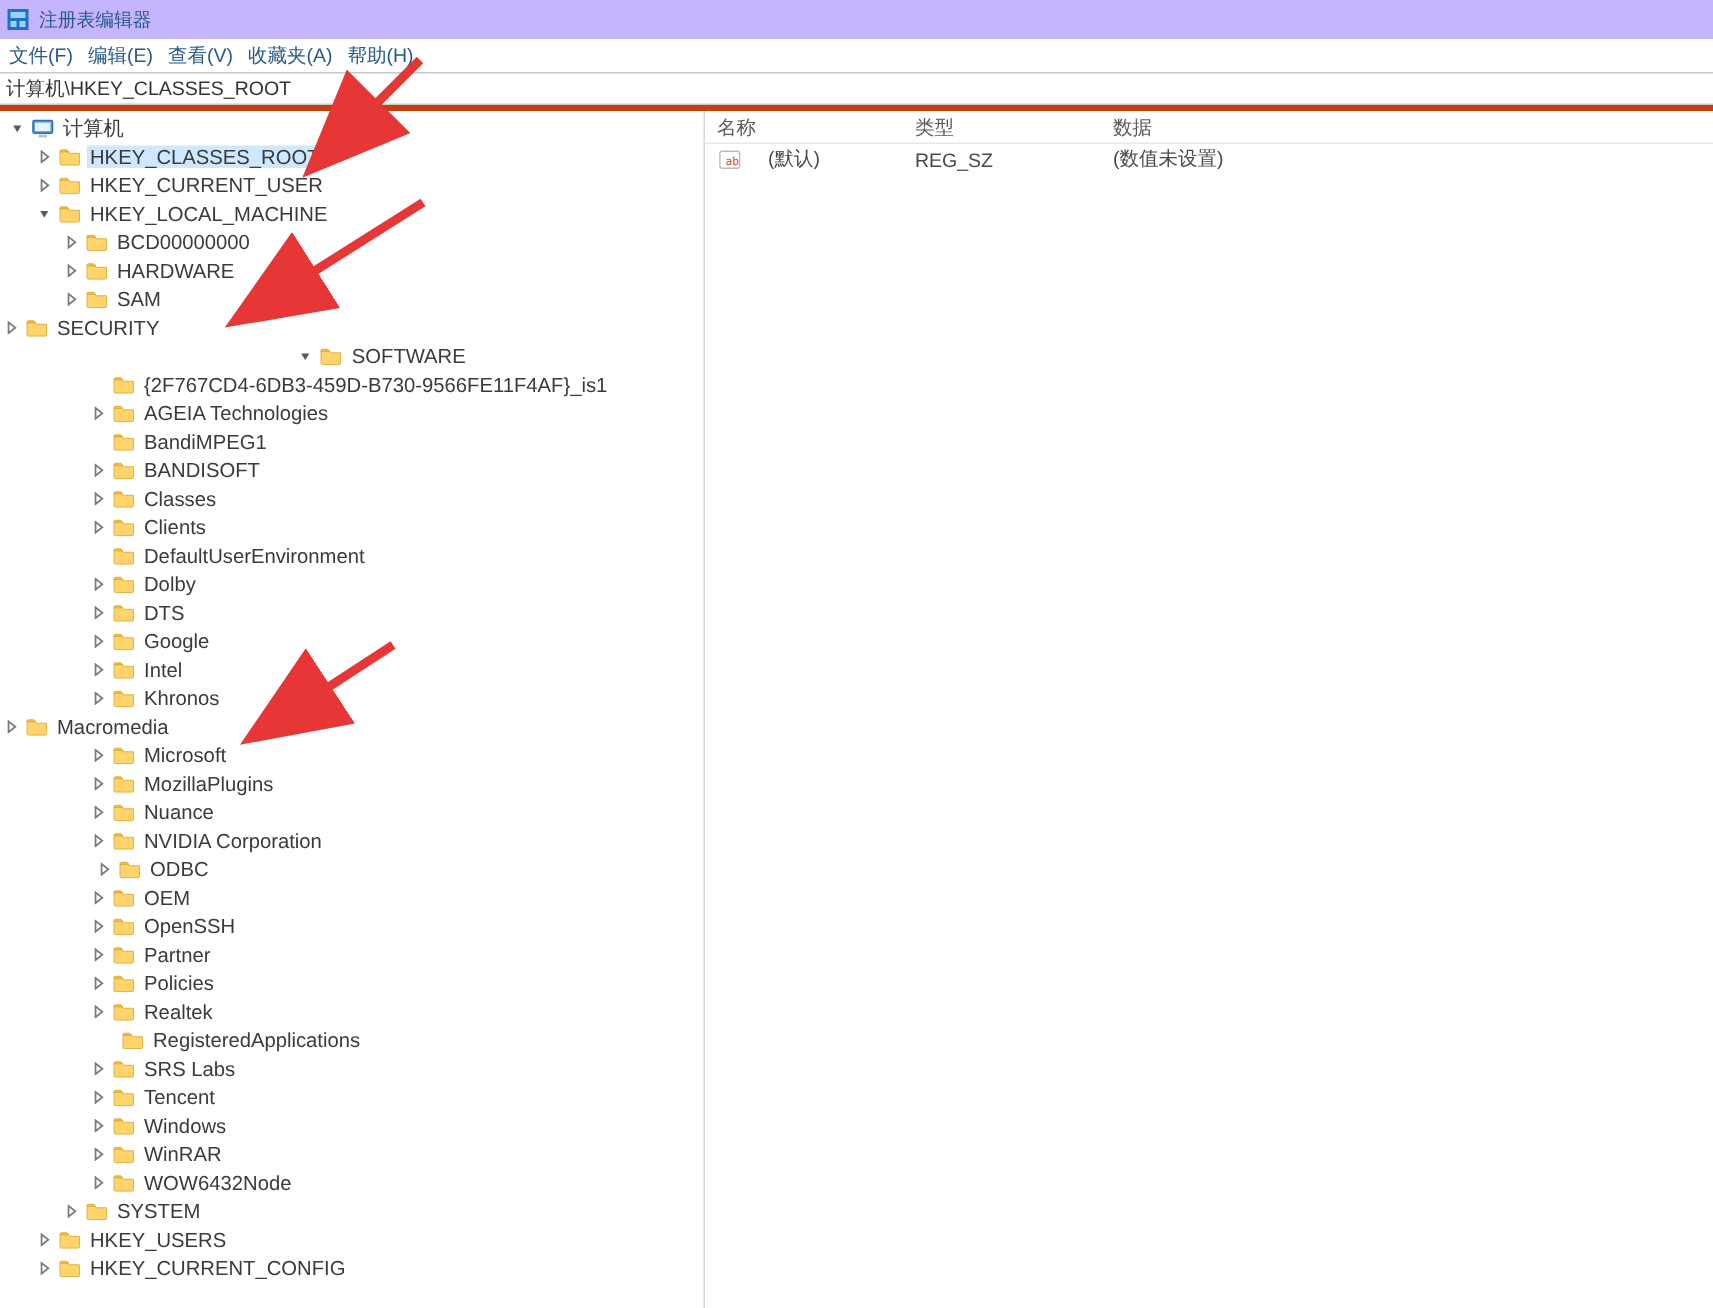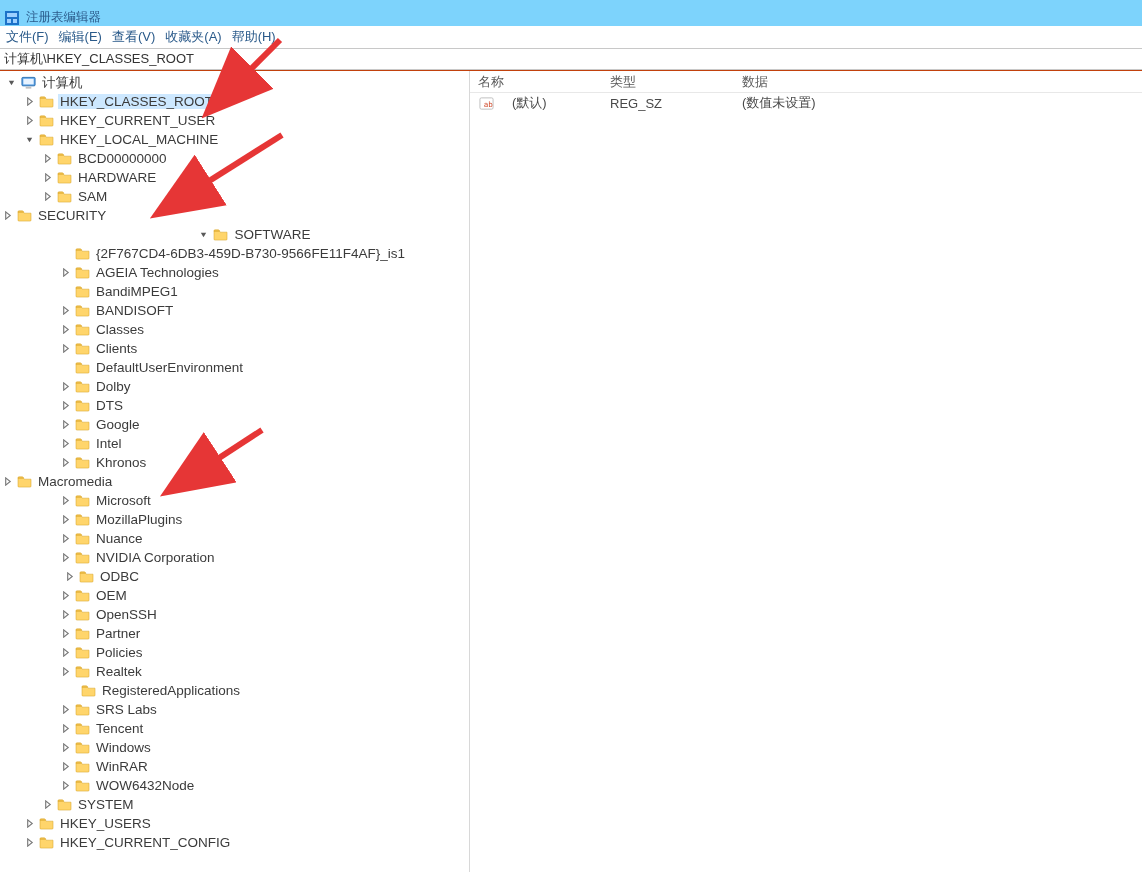--- a/index.html
+++ b/index.html
@@ -9,23 +9,23 @@
       color: #333;
       background: #fff;
       width: 1142px;
       height: 872px;
       overflow: hidden;
       position: relative;
     }
     .titlebar {
       height: 26px;
       display: flex;
-      align-items: flex-end;
+      align-items: center;
       padding: 0 4px;
-      background: #7dd3fc;
+      background: #c4b5fd;
     }
     .titlebar .app-icon {
       width: 16px; height: 16px; margin-right: 6px;
       display: inline-flex; align-items: center; justify-content: center;
     }
     .titlebar .app-icon svg { width: 16px; height: 16px; }
     .titlebar .title { color: #2a5a8a; font-size: 12.5px; }
     .menubar {
       height: 22px;
       display: flex;
@@ -44,21 +44,21 @@
       border: 1px solid #c8c8c8;
       border-left: none; border-right: none;
       display: flex; align-items: center;
       padding: 0 4px;
       font-size: 13px;
       color: #333;
     }
     .content {
       display: flex;
       height: calc(872px - 26px - 22px - 22px);
-      border-top: 1px solid #c2410c;
+      border-top: 4px solid #c2410c;
     }
     .tree-panel {
       width: 470px;
       border-right: 1px solid #d8d8d8;
       overflow: auto;
       padding: 2px 0 20px 0;
     }
     .list-panel {
       flex: 1;
       overflow: auto;

